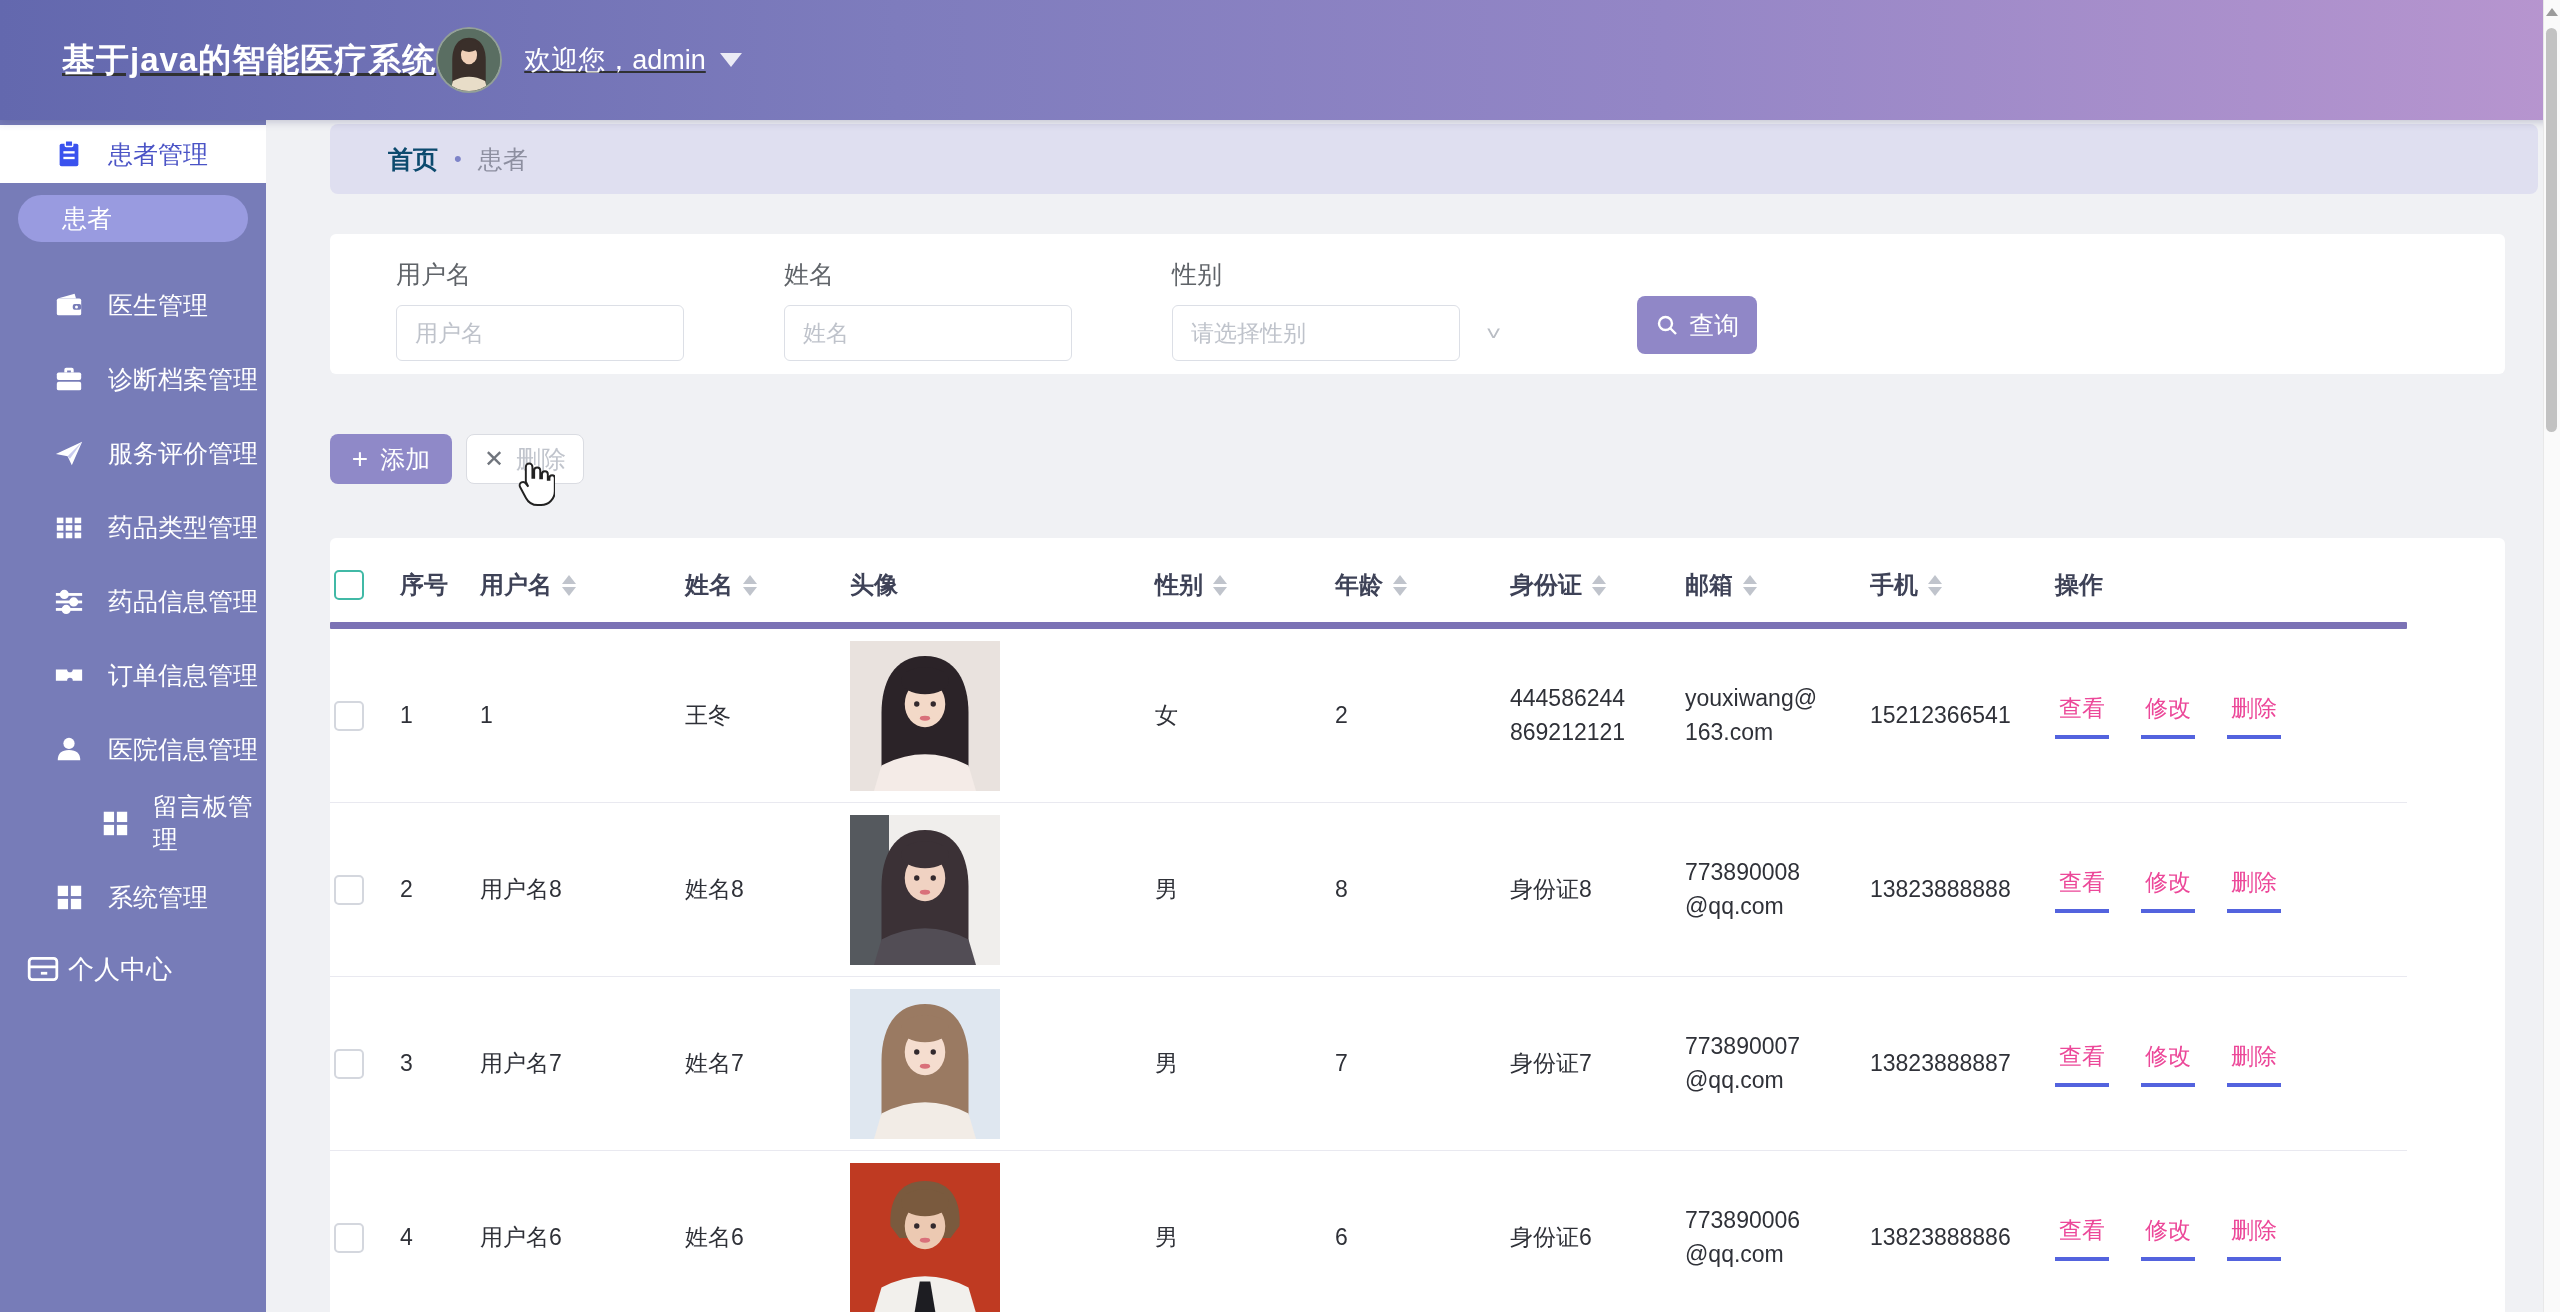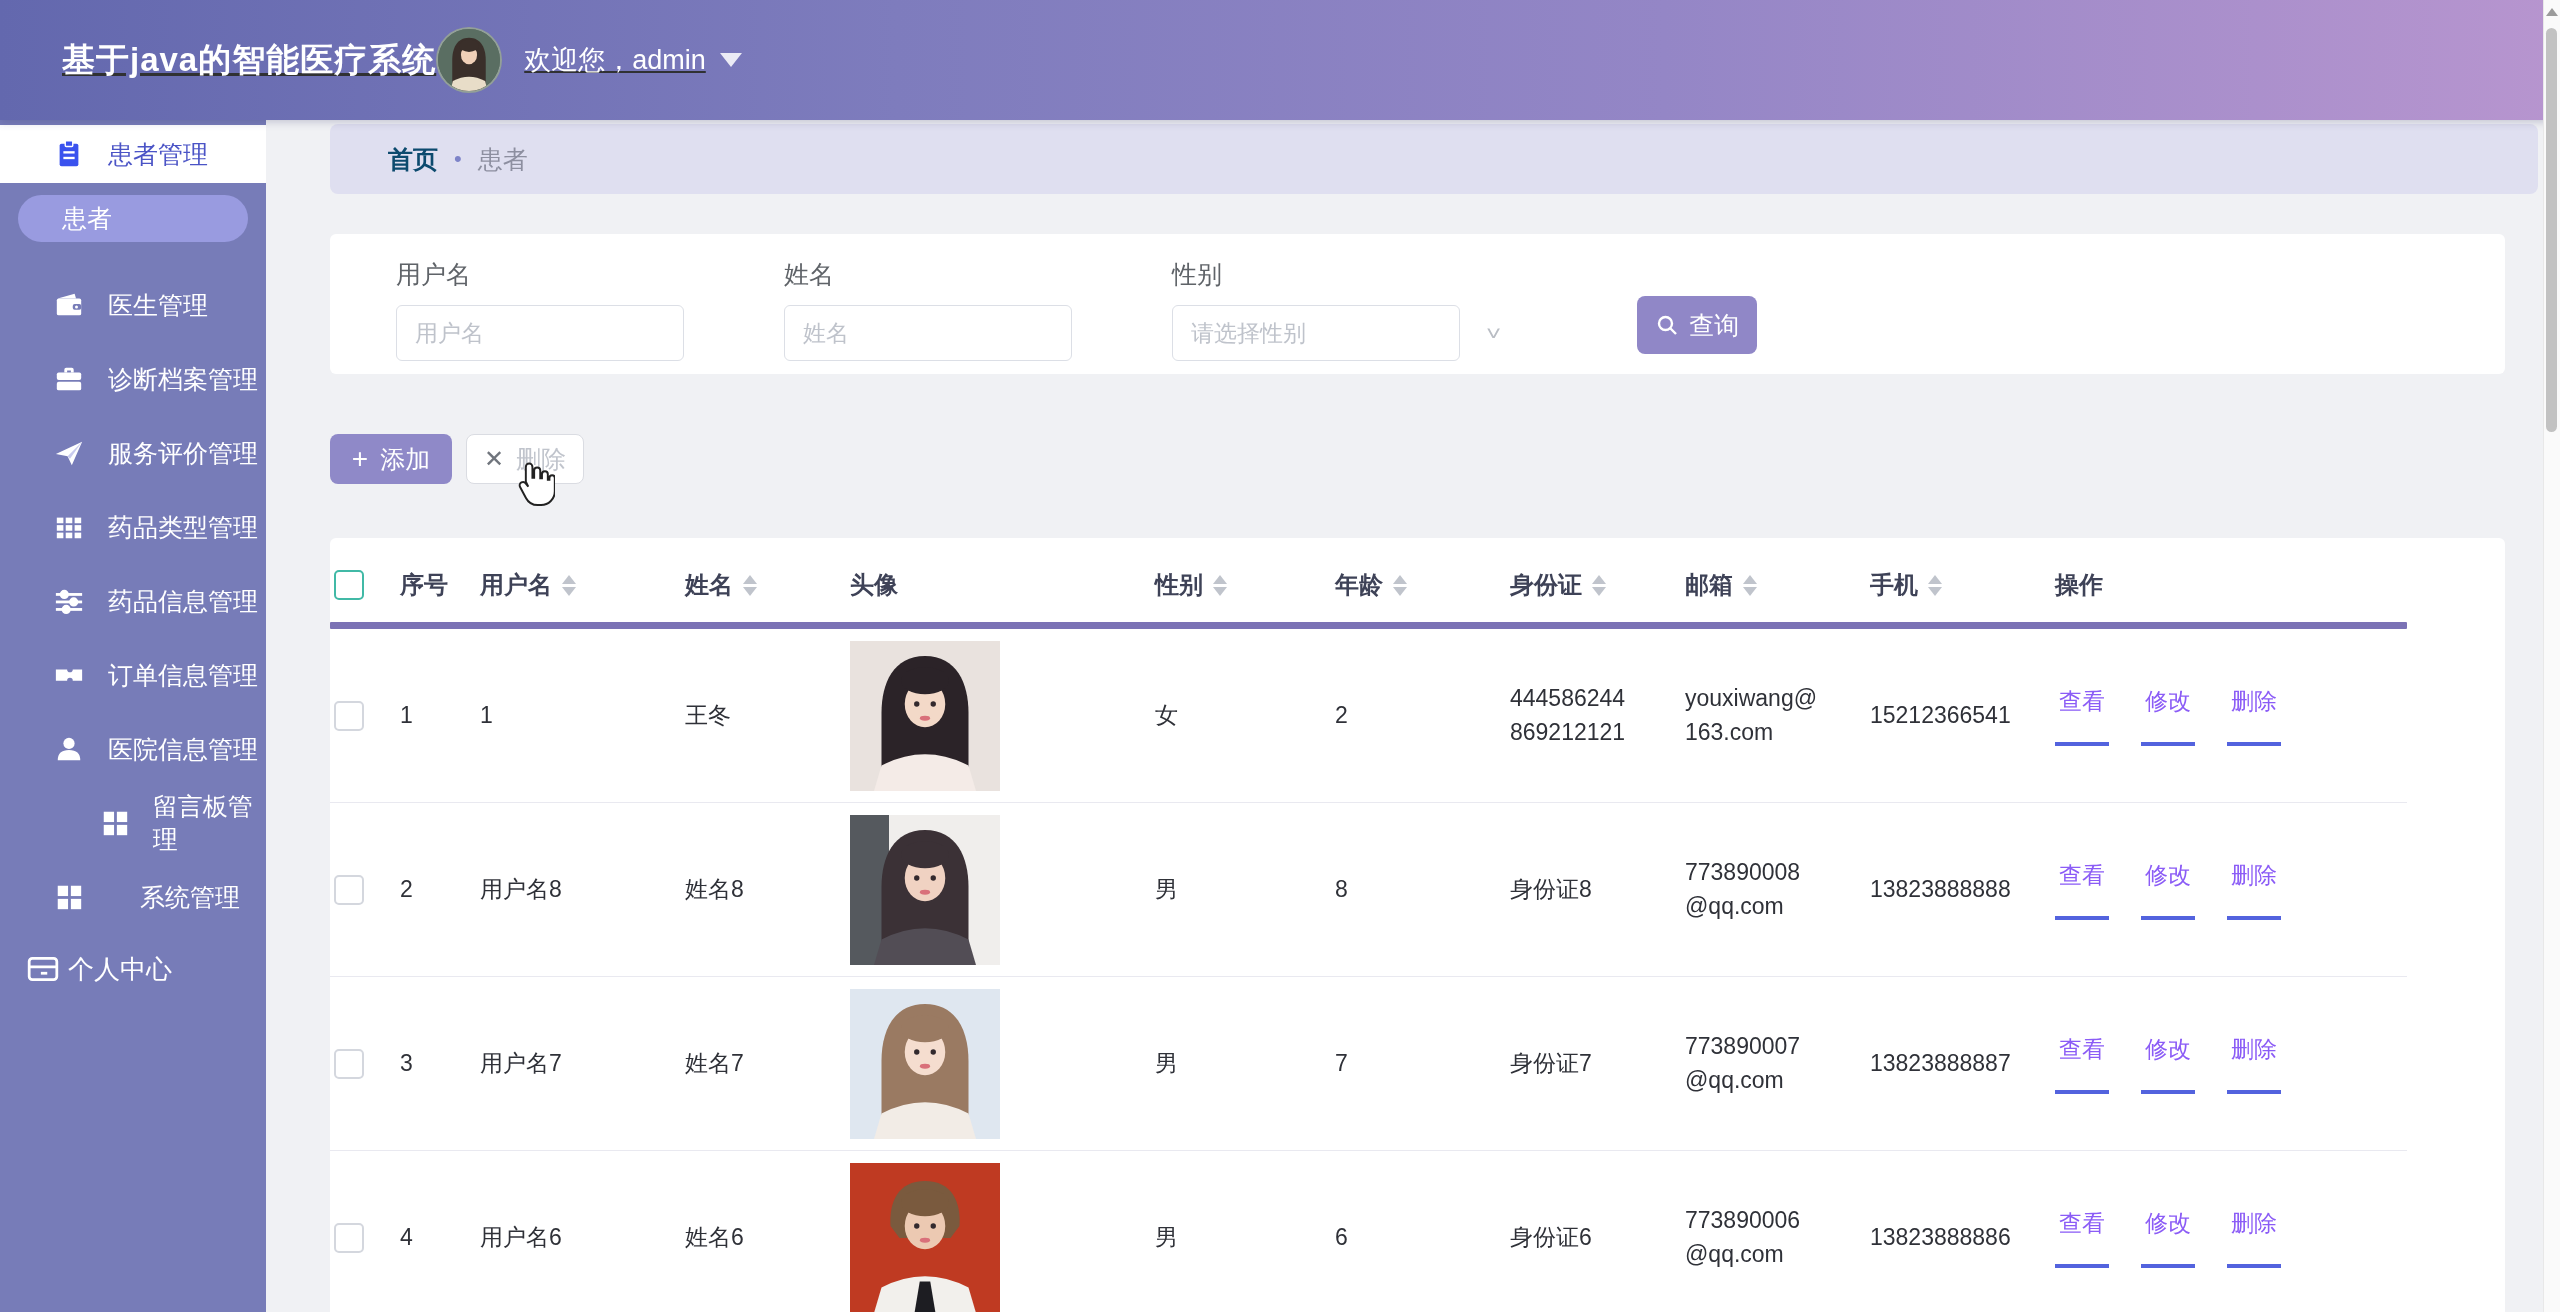--- a/index.html
+++ b/index.html
@@ -78,21 +78,21 @@
   .cell.id-card,.cell.email{word-break:break-all;padding-right:40px;}
   .chkcell{display:flex;justify-content:flex-start;padding-left:4px;}
   .chk{width:26px;height:26px;border:2px solid #d4d7de;border-radius:5px;background:#fff;cursor:pointer;}
   .chk.head{border-color:#41b9a6;}
   .sort{display:inline-flex;flex-direction:column;margin-left:10px;gap:3px;}
   .s-up{width:0;height:0;border-left:7px solid transparent;border-right:7px solid transparent;border-bottom:9px solid #c0c4cc;}
   .s-dn{width:0;height:0;border-left:7px solid transparent;border-right:7px solid transparent;border-top:9px solid #c0c4cc;}
   .avatar-box{width:150px;height:150px;overflow:hidden;background:#eee;}
   .avatar-box svg{display:block;width:100%;height:100%;}
   .actions{display:flex;gap:32px;}
-  .action-link{color:#8b5cf6;font-size:23px;padding:0 4px 23px 4px;border-bottom:4px solid #5363de;cursor:pointer;}
+  .action-link{color:#ec4899;font-size:23px;padding:0 4px 9px 4px;border-bottom:4px solid #5363de;cursor:pointer;}
   
   .scrollbar{position:absolute;right:0;top:0;width:16px;height:1312px;background:#fafafa;border-left:1px solid #e8e8e8;z-index:40;}
   .sb-arrow{width:0;height:0;border-left:6px solid transparent;border-right:6px solid transparent;
     border-bottom:8px solid #9b9b9b;margin:8px auto 0 auto;}
   .sb-thumb{position:absolute;left:2px;top:28px;width:11px;height:404px;background:#c2c2c2;border-radius:6px;}
   
   .mouse-cursor{position:absolute;left:515px;top:462px;z-index:60;pointer-events:none;}
 </style>
 </head>
 <body>
@@ -213,21 +213,21 @@
       <span class="s-icon">
         <svg viewBox="0 0 32 32" fill="#fff">
             <rect x="4" y="4" width="11" height="11"></rect>
             <rect x="18" y="4" width="11" height="11"></rect>
             <rect x="4" y="18" width="11" height="11"></rect>
             <rect x="18" y="18" width="11" height="11"></rect>
           </svg>
       </span>
       <span>留言板管理</span>
     </div>
-    <div class="side-item" style="height:74px;gap:32px;">
+    <div class="side-item" style="height:74px;">
       <span class="s-icon">
         <svg viewBox="0 0 32 32" fill="#fff">
             <rect x="4" y="4" width="11" height="11"></rect>
             <rect x="18" y="4" width="11" height="11"></rect>
             <rect x="4" y="18" width="11" height="11"></rect>
             <rect x="18" y="18" width="11" height="11"></rect>
           </svg>
       </span>
       <span>系统管理</span>
     </div>

